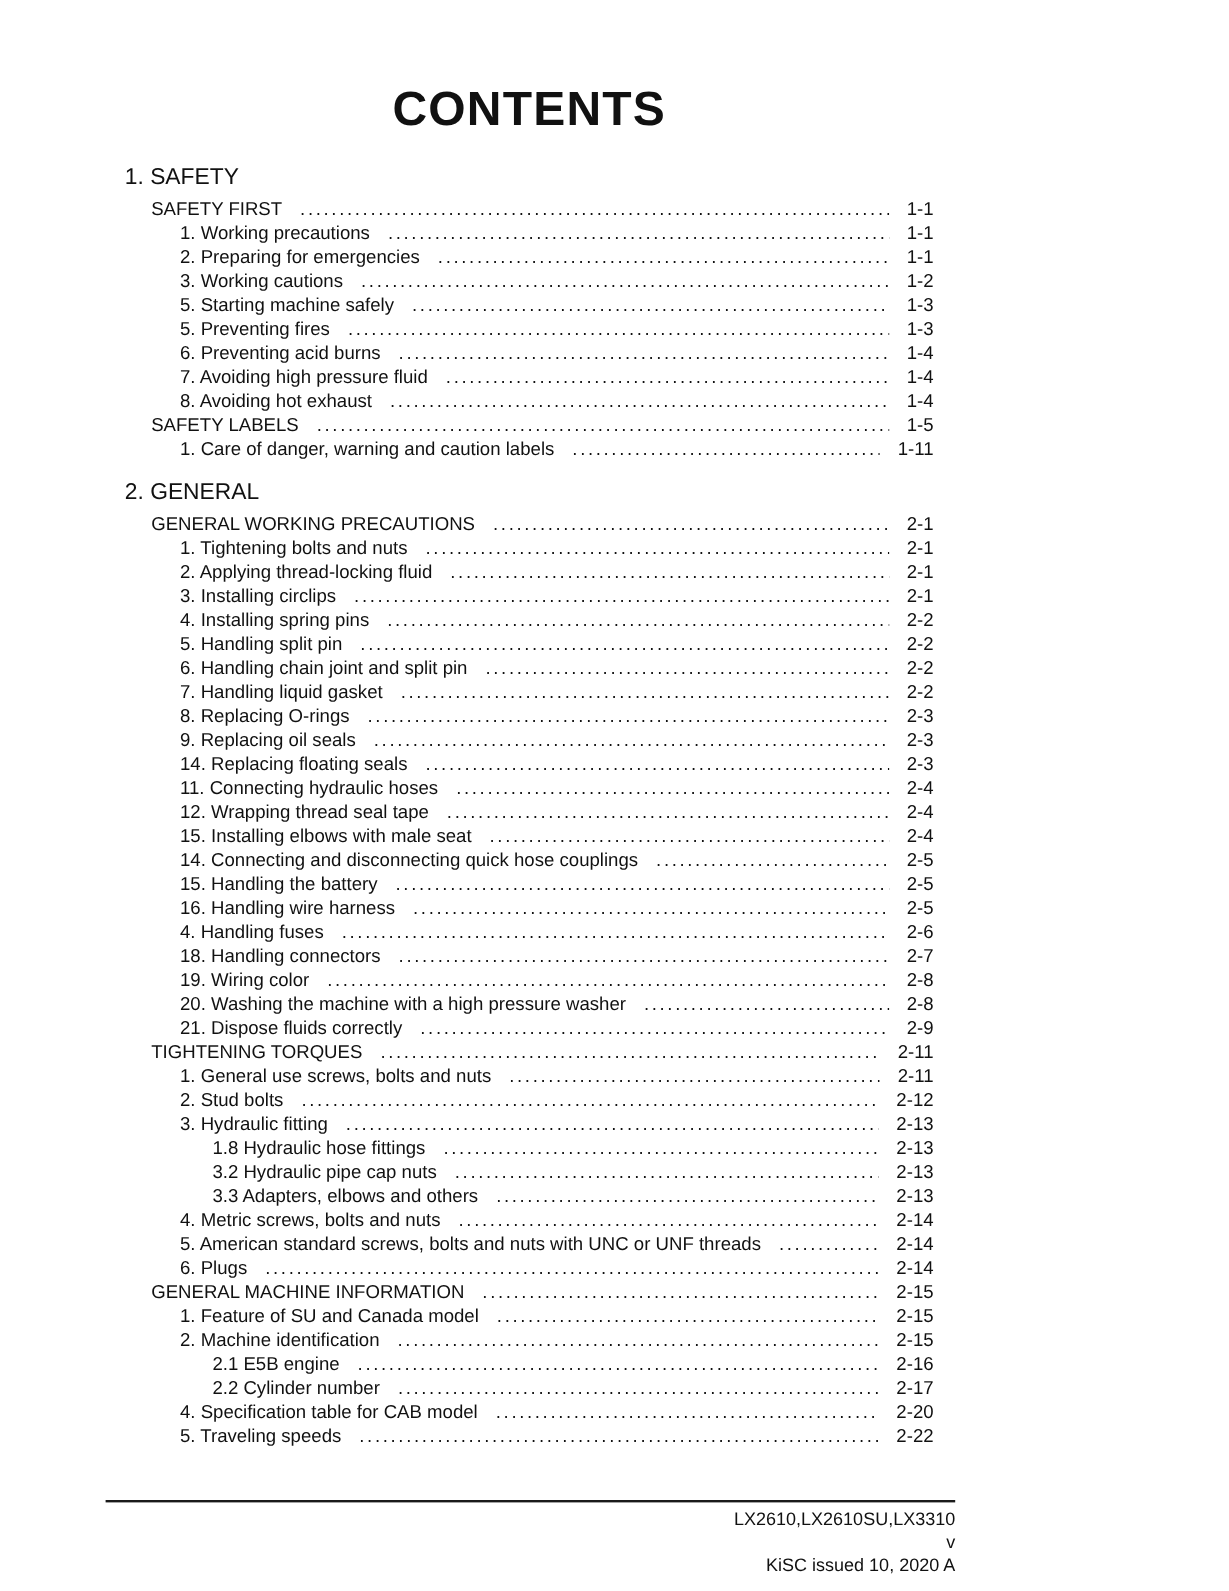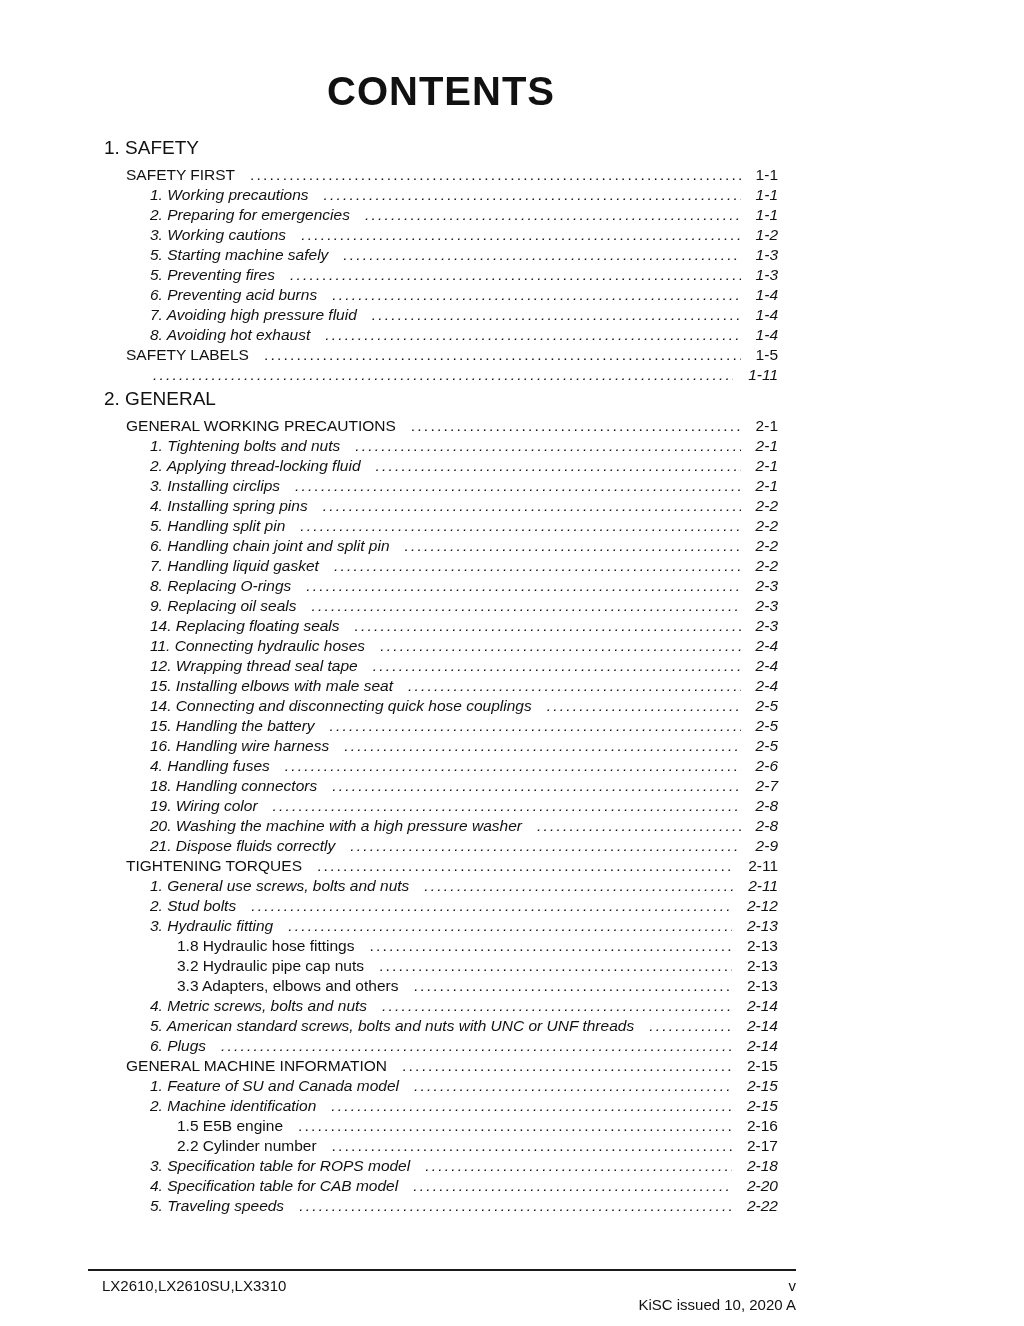--- a/index.html
+++ b/index.html
@@ -20,39 +20,39 @@
     overflow: hidden;
   }
   .doc-title {
     text-align: center;
     font-size: 40px;
     font-weight: bold;
     letter-spacing: 1px;
     line-height: 46px;
     margin-bottom: 22px;
   }
-  .toc-section { margin-top: 2px; }
+  .toc-section { margin-top: 14px; }
   .toc-section:first-child { margin-top: 0; }
   .section-heading {
     font-size: 19px;
     font-weight: normal;
     line-height: 24px;
     margin-bottom: 5px;
   }
   .toc-row {
     display: flex;
     align-items: baseline;
     font-size: 15.5px;
     line-height: 20px;
     height: 20px;
     white-space: nowrap;
     gap: 12px;
   }
   .level-0 { padding-left: 22px; }
-  .level-1 { padding-left: 46px; font-style: italic; }
+  .level-1 { padding-left: 46px; }
   .level-2 { padding-left: 73px; }
   .toc-label { flex: 0 0 auto; }
   .toc-dots {
     flex: 1 1 0;
     min-width: 0;
     overflow: hidden;
     white-space: nowrap;
     margin: 0 3px;
   }
   .toc-dots::after {
@@ -67,23 +67,24 @@
     right: 58px;
     bottom: 12px;
   }
   .footer-rule {
     border-top: 2px solid #1a1a1a;
     margin-bottom: 5px;
   }
   .footer-row {
     display: flex;
     justify-content: space-between;
-    align-items: flex-start;
+    align-items: flex-end;
     font-size: 15px;
     line-height: 19px;
+    flex-direction: column;
   }
   .footer-left { padding-left: 14px; }
   .footer-right {
     display: flex;
     flex-direction: column;
     align-items: flex-end;
     text-align: right;
   }
 </style>
 </head>
@@ -151,20 +152,21 @@
     <span class="toc-page">1-4</span>
   </div>
 
   <div class="toc-row level-0">
     <span class="toc-label">SAFETY LABELS</span>
     <span class="toc-dots"></span>
     <span class="toc-page">1-5</span>
   </div>
 
   <div class="toc-row level-1">
+    <span class="toc-label">1. Care of danger, warning and caution labels</span>
     <span class="toc-dots"></span>
     <span class="toc-page">1-11</span>
   </div>
 </div>
   </section>
 
   <section class="toc-section">
     <h2 class="section-heading">2. GENERAL</h2>
     <div class="section-entries">
   <div class="toc-row level-0">
@@ -371,36 +373,31 @@
     <span class="toc-page">2-15</span>
   </div>
 
   <div class="toc-row level-1">
     <span class="toc-label">2. Machine identification</span>
     <span class="toc-dots"></span>
     <span class="toc-page">2-15</span>
   </div>
 
   <div class="toc-row level-2">
-    <span class="toc-label">1.5 E5B engine</span>
+    <span class="toc-label">2.1 E5B engine</span>
     <span class="toc-dots"></span>
     <span class="toc-page">2-16</span>
   </div>
 
   <div class="toc-row level-2">
     <span class="toc-label">2.2 Cylinder number</span>
     <span class="toc-dots"></span>
     <span class="toc-page">2-17</span>
   </div>
 
-  <div class="toc-row level-1">
-    <span class="toc-label">3. Specification table for ROPS model</span>
-    <span class="toc-dots"></span>
-    <span class="toc-page">2-18</span>
-  </div>
 
   <div class="toc-row level-1">
     <span class="toc-label">4. Specification table for CAB model</span>
     <span class="toc-dots"></span>
     <span class="toc-page">2-20</span>
   </div>
 
   <div class="toc-row level-1">
     <span class="toc-label">5. Traveling speeds</span>
     <span class="toc-dots"></span>

